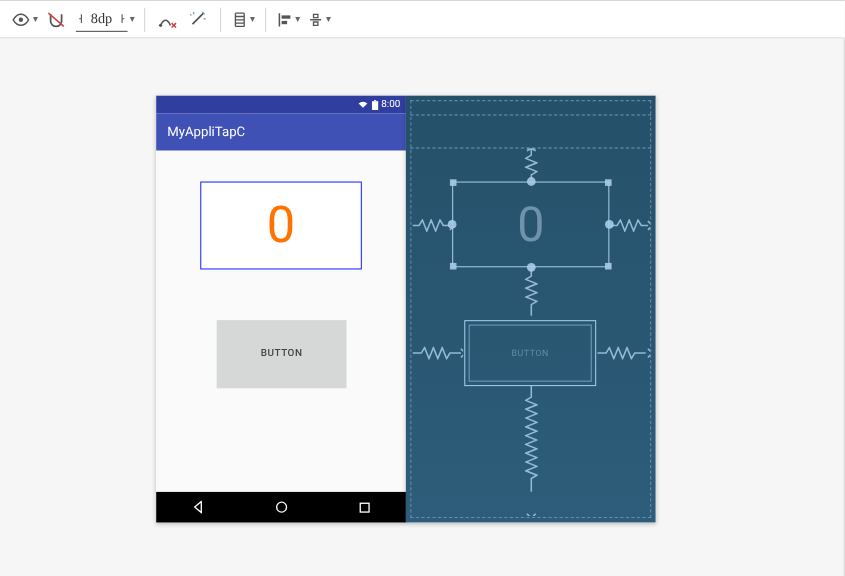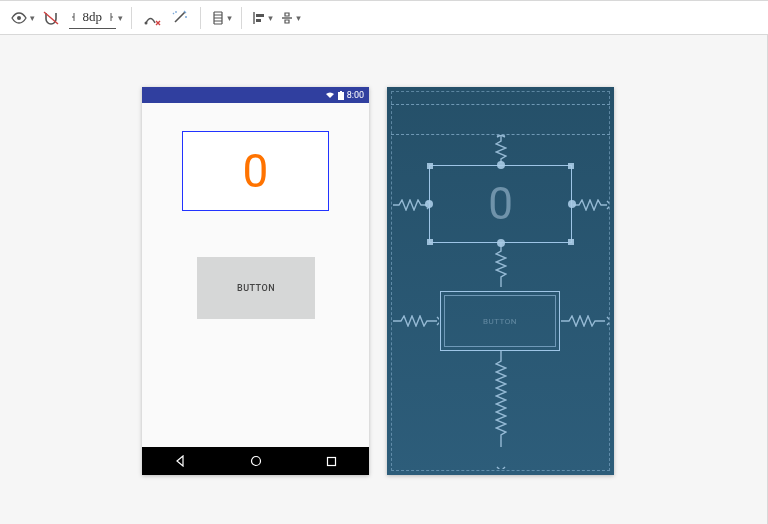--- a/index.html
+++ b/index.html
@@ -49,21 +49,20 @@
       position: absolute;
       top: 35px; left: 0; right: 0; bottom: 0;
       background: #f6f6f6;
       border-right: 1px solid #d8d8d8;
     }
     .canvas-inner {
       position: absolute;
       top: 52px;
       left: 142px;
       display: flex;
-      gap: 18px;
     }
     .phone {
       width: 227px;
       height: 388px;
       background: #fff;
       box-shadow: 0 1px 4px rgba(0,0,0,.25);
       display: flex;
       flex-direction: column;
       position: relative;
     }
@@ -259,20 +258,23 @@
     <div class="phone">
       <div class="statusbar">
         <svg width="10" height="8" viewBox="0 0 10 8">
             <path d="M5 7L1 3a6 6 0 018 0z" fill="#fff"></path>
           </svg>
         <svg width="6" height="9" viewBox="0 0 6 9">
             <rect x="0" y="1" width="6" height="8" fill="#fff"></rect>
             <rect x="2" y="0" width="2" height="1" fill="#fff"></rect>
           </svg>
         <span>8:00</span>
+      </div>
+      <div class="appbar">
+        <span>MyAppliTapC</span>
       </div>
       <div class="phone-content">
         <div class="tv-box">
           <span class="tv-text">0</span>
         </div>
         <div class="btn-box">
           <span class="btn-text">BUTTON</span>
         </div>
       </div>
       <div class="navbar">

